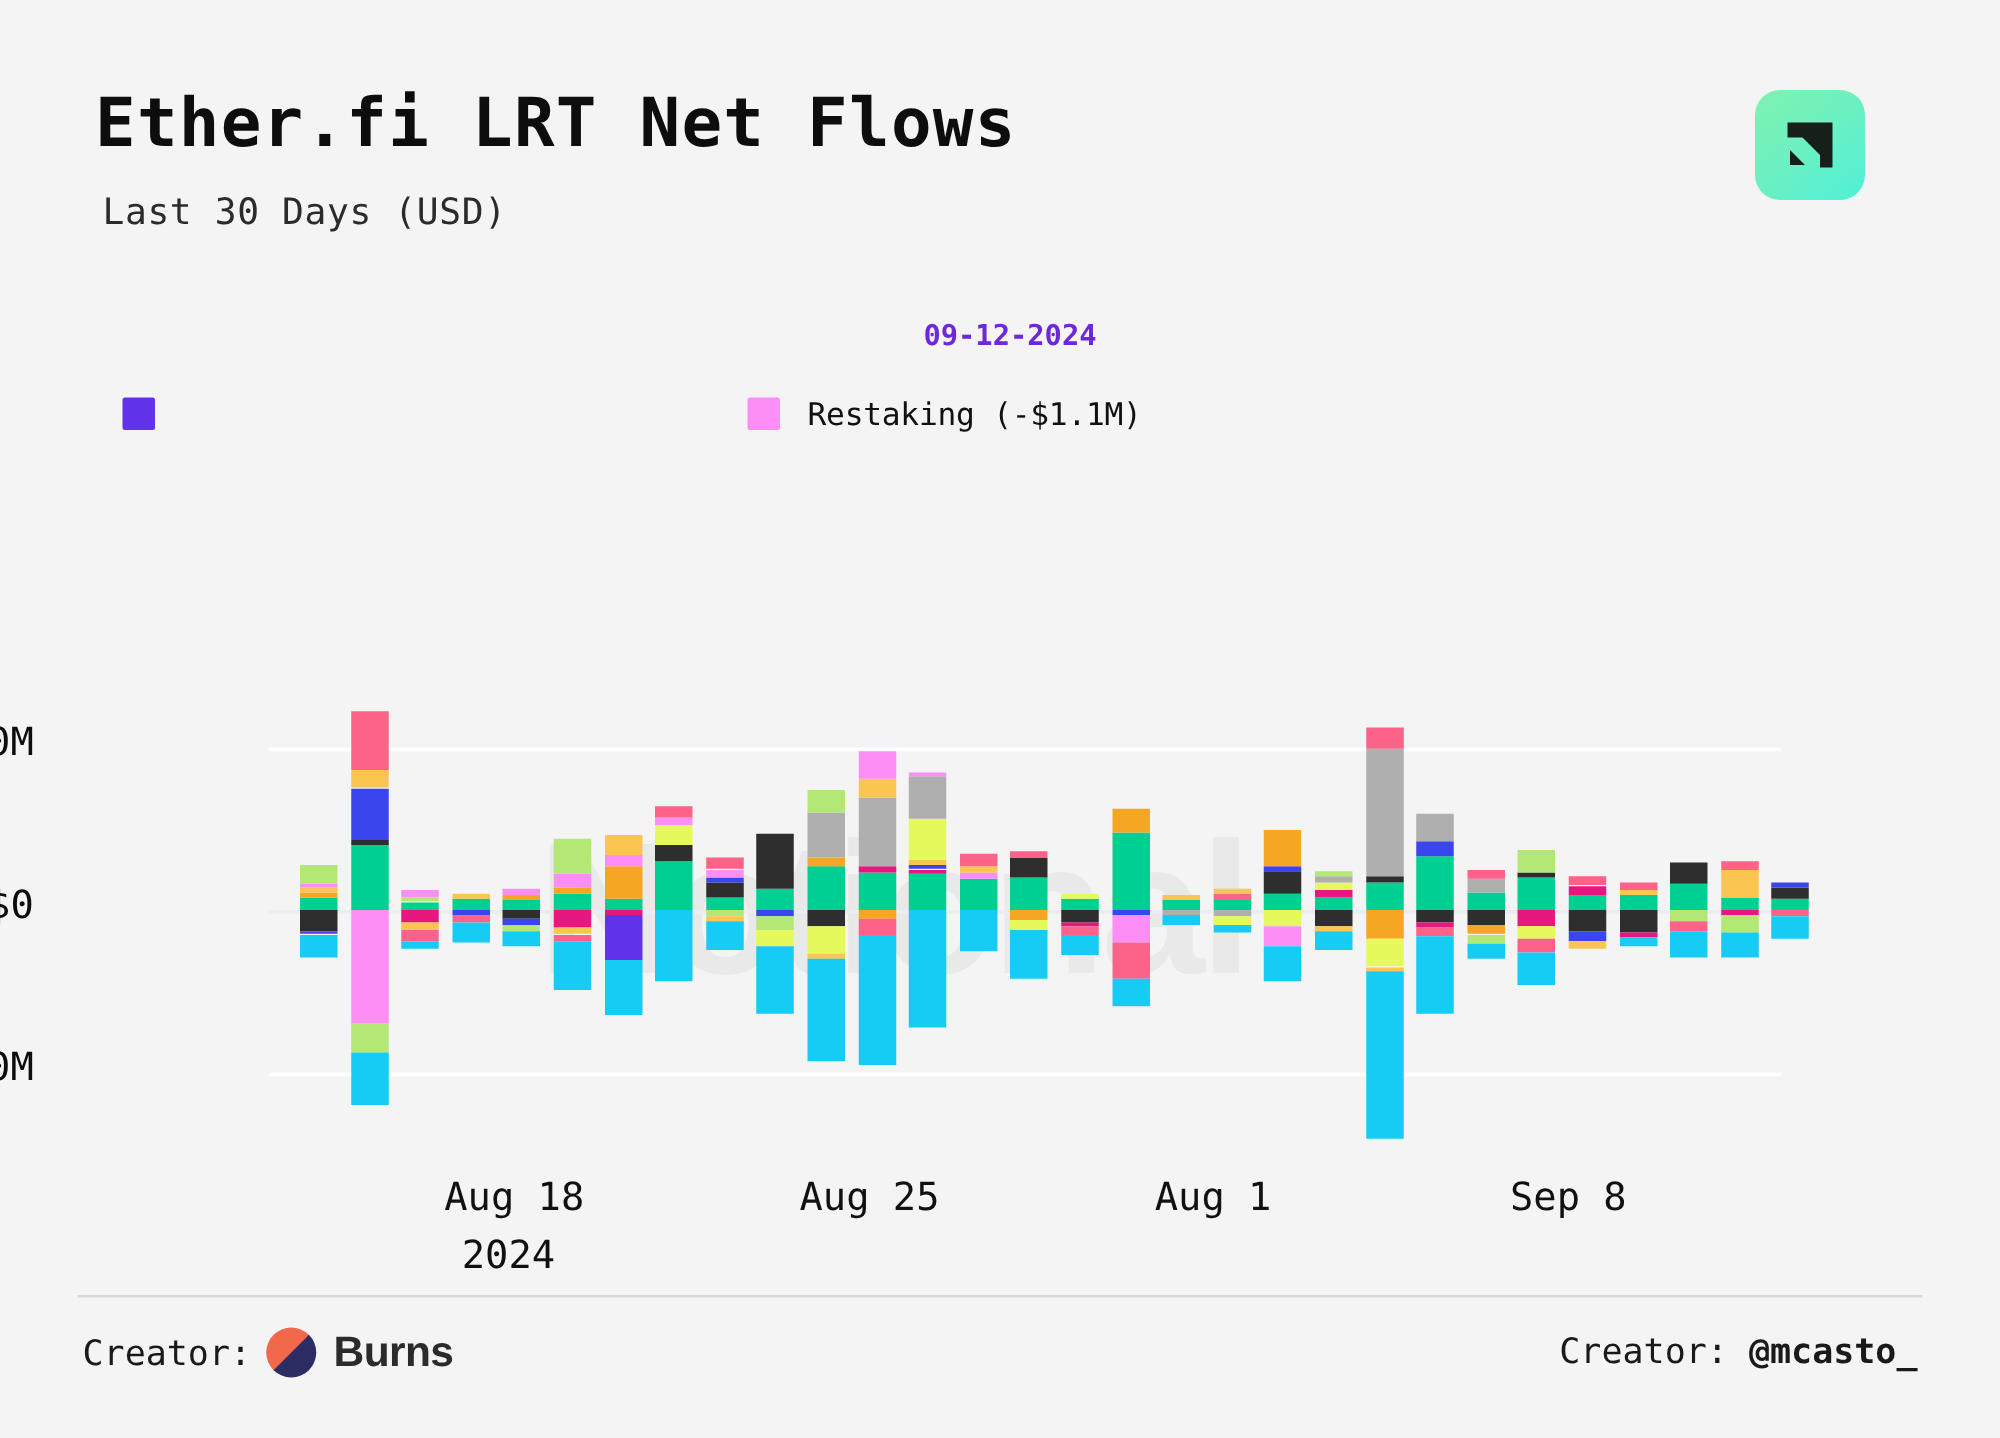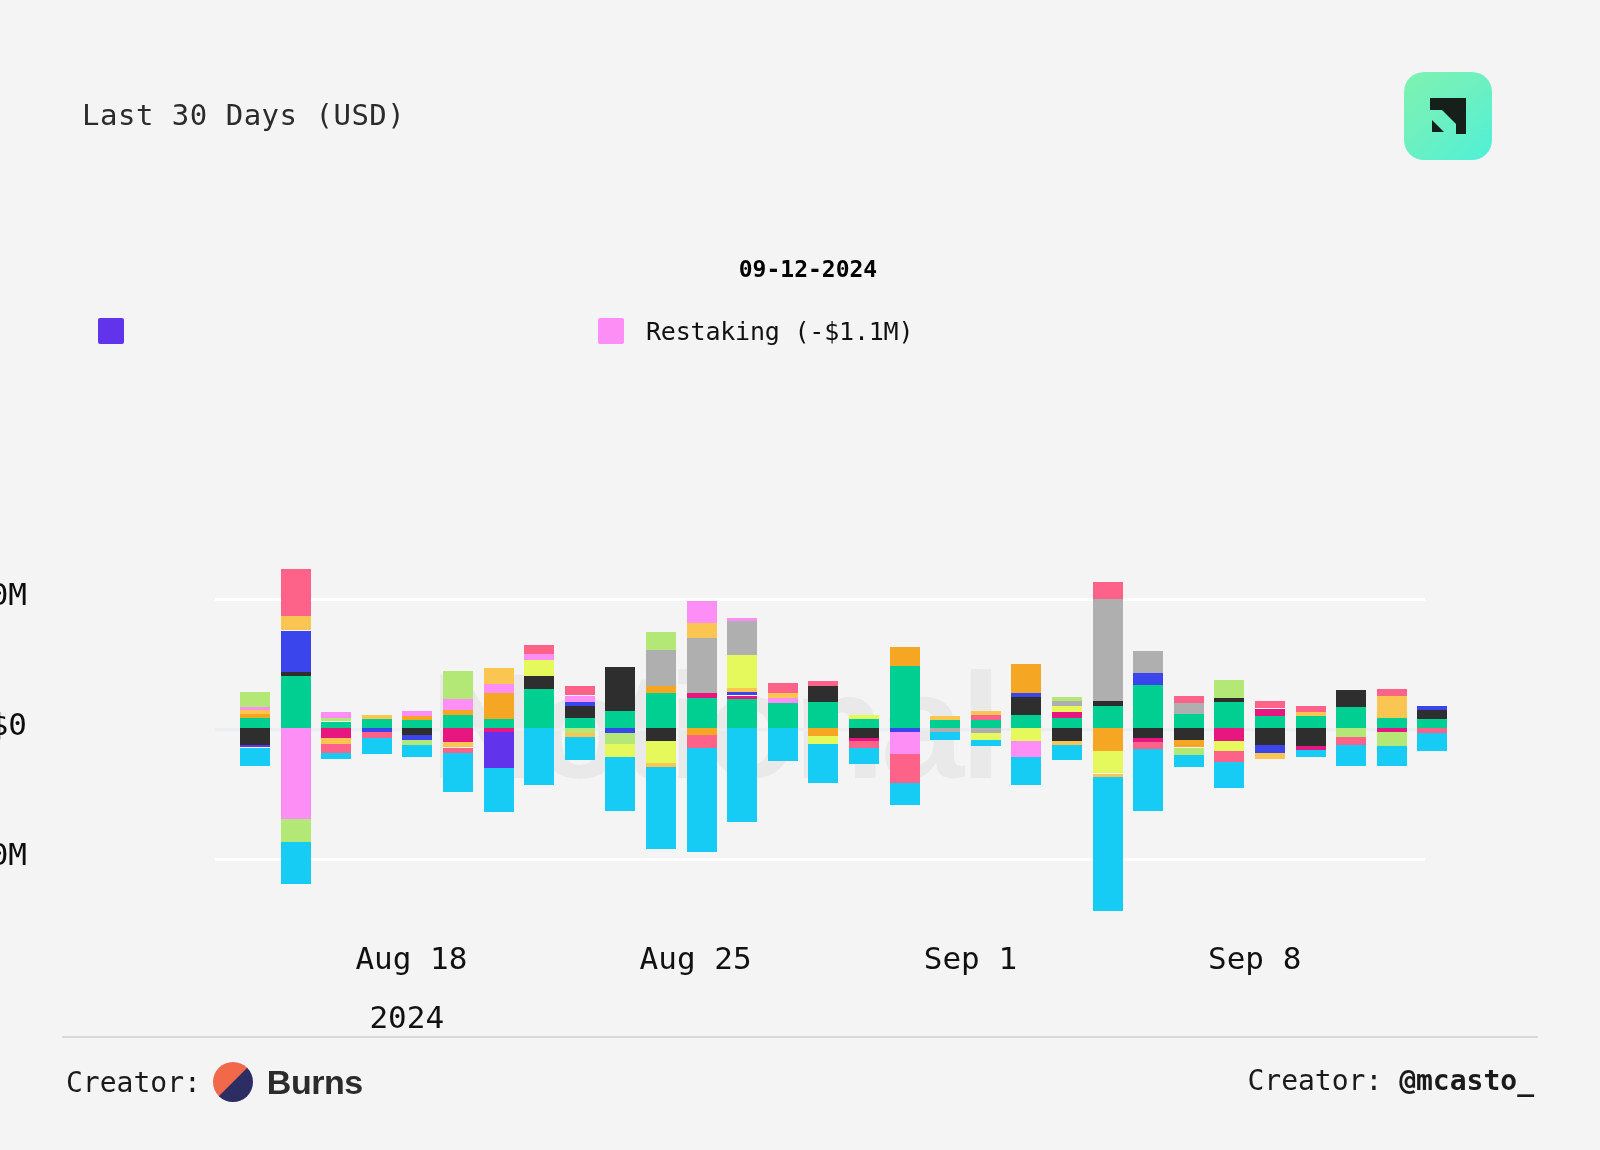--- a/index.html
+++ b/index.html
@@ -57,21 +57,21 @@
   }
 
   
   .date-header {
     position: absolute;
     left: 0; right: 0;
     top: 256px;
     text-align: center;
     font-size: 23px;
     font-weight: 700;
-    color: #000000;
+    color: #6d28d9;
     letter-spacing: 0px;
     font-family: "DejaVu Sans Mono", monospace;
     padding-left: 16px;
   }
   .legend {
     position: absolute;
     left: 98px;
     top: 310px;
     width: 1400px;
     display: grid;
@@ -145,21 +145,20 @@
     color: #111;
     white-space: nowrap;
     font-family: "DejaVu Sans Mono", monospace;
   }
   .xtick-sub {
     position: absolute;
     font-size: 31px;
     color: #111;
     white-space: nowrap;
     font-family: "DejaVu Sans Mono", monospace;
-    margin-top: 13px;
   }
 
   .watermark {
     position: absolute;
     left: 430px;
     top: 640px;
     font-size: 150px;
     font-weight: 700;
     color: rgba(0,0,0,0.045);
     font-family: "Liberation Sans", sans-serif;
@@ -224,20 +223,21 @@
     font-family: "DejaVu Sans Mono", monospace;
   }
   .creator b { font-weight: 700; }
 </style>
 </head>
 <body>
 
 <div class="card">
 
   <div class="header">
+    <h1 class="title">Ether.fi LRT Net Flows</h1>
     <div class="subtitle">Last 30 Days (USD)</div>
   </div>
 
   <div class="brand-logo">
     <svg width="48" height="48" viewBox="0 0 48 48" aria-hidden="true">
       <polygon points="6,6 42,6 42,42 32,42 32,18 6,18" fill="#16201b" transform="rotate(0 24 24)"></polygon>
       <polygon points="8,8 40,40 40,8" fill="#16201b"></polygon>
       <polygon points="8,28 8,40 20,40" fill="#16201b"></polygon>
     </svg>
   </div>
@@ -518,21 +518,21 @@
         <div class="bar-col" style="left: 1202.4px; width: 30px;">
           <div class="seg" style="background: rgb(0, 207, 146); height: 9.1px; top: 178.9px;"></div>
           <div class="seg" style="background: rgb(46, 46, 46); height: 9.1px; top: 169.8px;"></div>
           <div class="seg" style="background: rgb(59, 69, 236); height: 3.9px; top: 165.9px;"></div>
           <div class="seg" style="background: rgb(253, 98, 137); height: 5.2px; top: 188px;"></div>
           <div class="seg" style="background: rgb(23, 204, 244); height: 18.2px; top: 193.2px;"></div>
         </div>
         <div class="xtick" style="left: 140.4px; top: 400px;">Aug 18</div>
         <div class="xtick-sub" style="left: 154.4px; top: 446px;">2024</div>
         <div class="xtick" style="left: 424.6px; top: 400px;">Aug 25</div>
-        <div class="xtick" style="left: 708.8px; top: 400px;">Sep 1</div>
+        <div class="xtick" style="left: 708.8px; top: 400px;">Aug 1</div>
         <div class="xtick" style="left: 993px; top: 400px;">Sep 8</div>
       </div>
   </div>
 
   <div class="divider"></div>
   <div class="source">
     <span>Creator:</span>
     <span class="dune-mark"></span>
     <span class="dune-word">Burns</span>
   </div>

